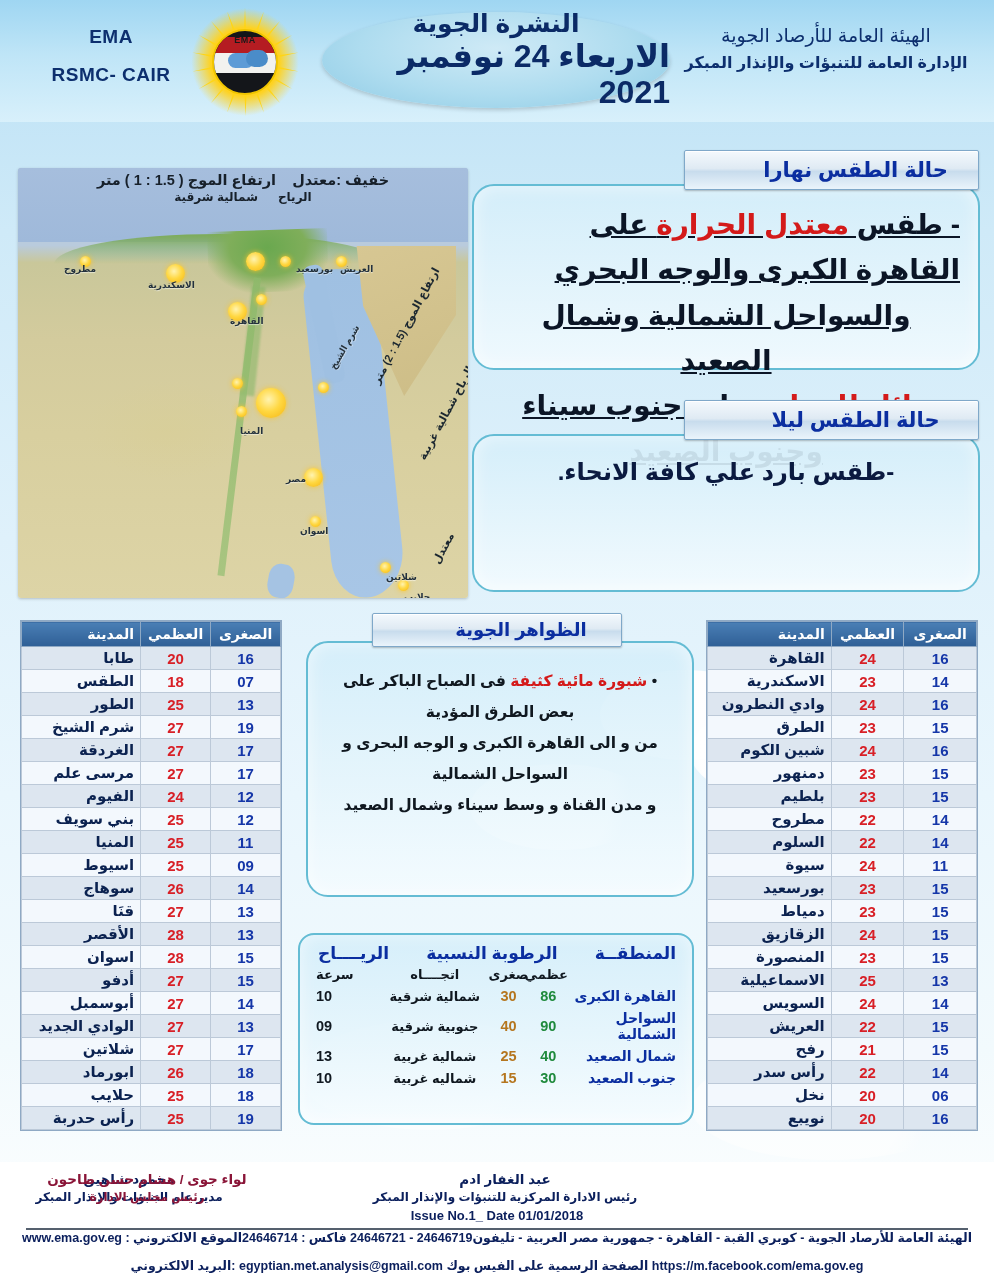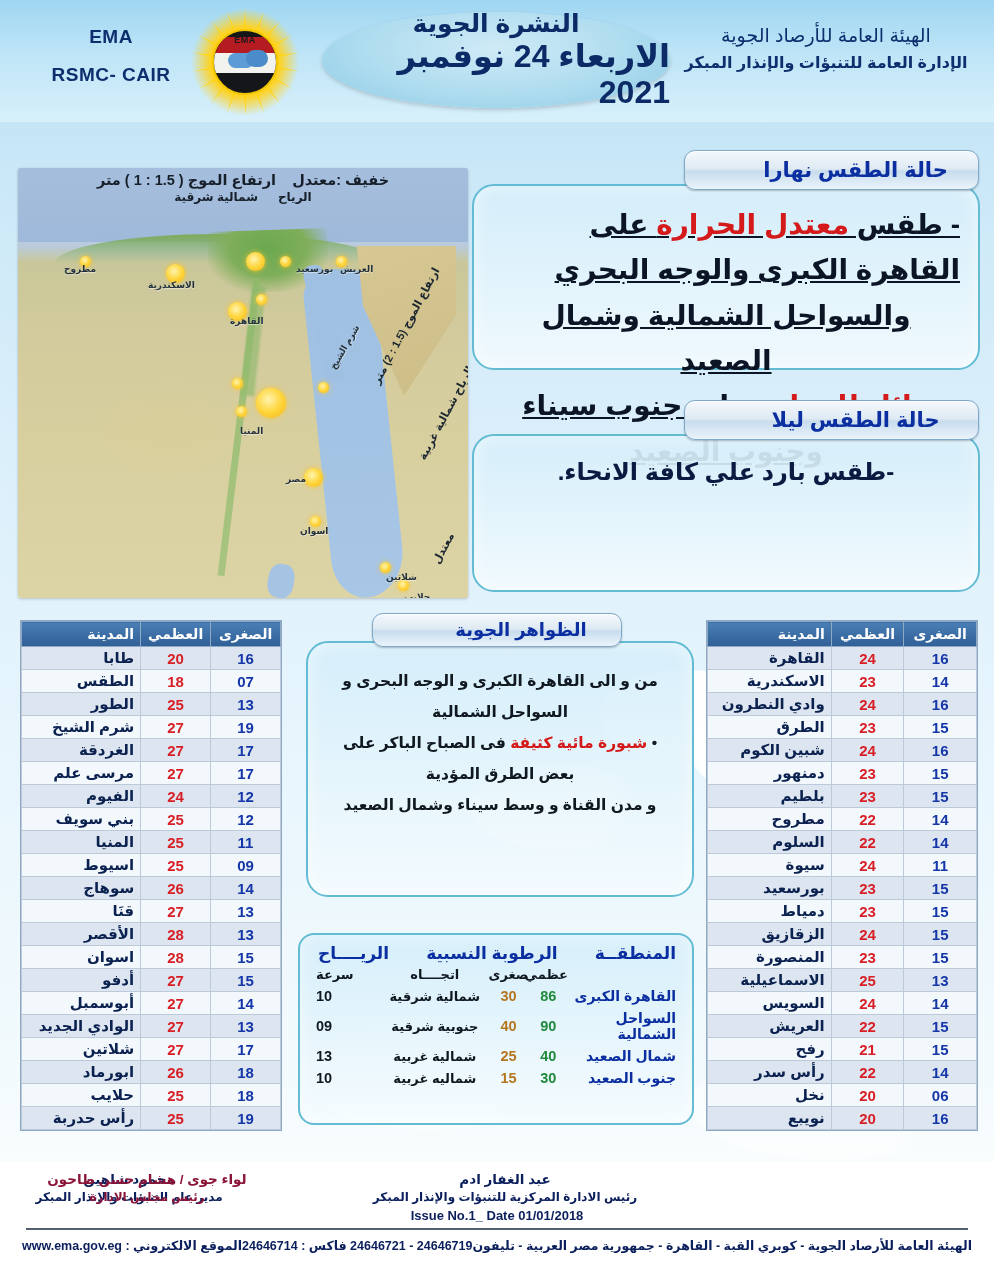--- a/index.html
+++ b/index.html
@@ -120,21 +120,21 @@
 
   .seahdr { position:absolute; left:8px; top:4px; width:434px; color:#17202a; font-weight:700; }
   .seahdr .r1 { font-size:14.5px; text-align:center; white-space:nowrap; }
   .seahdr .r2 { font-size:12px; text-align:center; white-space:nowrap; margin-top:2px; }
 
   .rslabel { position:absolute; font-size:11px; font-weight:700; color:#1b2730; white-space:nowrap;
     transform-origin: 0 0; }
 
   
   .pill {
-    border:1px solid #7fa8c9; border-radius:11px;
+    border:1px solid #7fa8c9; border-radius:2px;
     background: linear-gradient(180deg,#f4f9fd 0%,#dfeaf3 46%,#c8dced 54%,#eaf4fb 100%);
     box-shadow: 0 1px 2px rgba(0,0,0,.25), inset 0 1px 0 #ffffff;
     color:#0b2ea0; font-weight:700; text-align:center;
     display:flex; align-items:center; justify-content:center;padding-left:48px;
   }
 
   
   .panel {
     border:2px solid #64bcd4; border-radius:22px;
     background: linear-gradient(180deg, rgba(212,238,250,.92) 0%, rgba(229,245,252,.88) 55%, rgba(245,252,255,.82) 100%);
@@ -198,21 +198,21 @@
   .sig { position:absolute; top:8px; text-align:center; color:#0b1f5c; font-weight:700; line-height:1.42; }
   .sig .n { font-size:13.5px; }
   .sig .r { font-size:12px; }
   #sig-right { right:740px; width:250px; }
   #sig-mid   { left:370px; width:270px; }
   #sig-left  { left:32px;  width:230px; }
   #sig-left .n, #sig-left .r { color:#8a1538; }
   .issue { position:absolute; left:0; right:0; top:46px; text-align:center; font-size:13px; font-weight:700; color:#0b1f5c; }
   .rule { position:absolute; left:26px; right:26px; top:66px; height:2px; background:#55606e; }
   .fline { position:absolute; left:10px; right:10px; text-align:center; color:#0b1f5c; font-weight:700; font-size:12.5px; white-space:nowrap; }
-  #fline1 { top:76px; }
+  #fline1 { top:68px; }
   #fline2 { top:96px; }
 </style>
 </head>
 <body>
 
 <div class="cloudlayer">
   <i style="left:690px;bottom:468px;width:300px;height:120px;"></i>
   <i style="left:600px;bottom:520px;width:170px;height:90px;"></i>
   <i style="left:470px;bottom:430px;width:180px;height:86px;"></i>
   <i style="left:20px;bottom:250px;width:230px;height:96px;opacity:.55;"></i>
@@ -339,24 +339,24 @@
 </div>
 
 <div class="pill" id="pill-night">حالة الطقس ليلا</div>
 <div class="panel" id="panel-night">
   <div class="nighttext">-طقس بارد علي كافة الانحاء.</div>
 </div>
 
 <div class="pill" id="pill-phen">الظواهر الجوية</div>
 <div class="panel" id="panel-phen">
   <div class="phentext">
-    <div>من و الى القاهرة الكبرى و الوجه البحرى و السواحل الشمالية</div>
     <div>
       <span>• </span><span class="hl">شبورة مائية كثيفة</span><span> فى الصباح الباكر على بعض الطرق المؤدية</span>
     </div>
+    <div>من و الى القاهرة الكبرى و الوجه البحرى و السواحل الشمالية</div>
     <div>و مدن القناة و وسط سيناء وشمال الصعيد</div>
   </div>
 </div>
 
 <div class="ctable" id="table-left">
   <table>
     <thead>
       <tr>
         <th class="c-min">الصغرى</th>
         <th class="c-max">العظمي</th>
@@ -646,13 +646,14 @@
     <div class="n">عبد الغفار ادم</div>
     <div class="r">رئيس الادارة المركزية للتنبؤات والإنذار المبكر</div>
   </div>
   <div class="sig" id="sig-left">
     <div class="n">لواء جوى / هشام حسن طاحون</div>
     <div class="r">رئيس مجلس الادارة</div>
   </div>
   <div class="issue">Issue No.1_ Date 01/01/2018</div>
   <div class="rule"></div>
   <div class="fline" id="fline1">الهيئة العامة للأرصاد الجوية - كوبري القبة - القاهرة - جمهورية مصر العربية - تليفون24646719 - 24646721  فاكس : 24646714الموقع الالكتروني :  www.ema.gov.eg</div>
+  <div class="fline" id="fline2">https://m.facebook.com/ema.gov.eg  الصفحة الرسمية على الفيس بوك  egyptian.met.analysis@gmail.com  :البريد الالكتروني</div>
 </div>
 
 </body></html>

